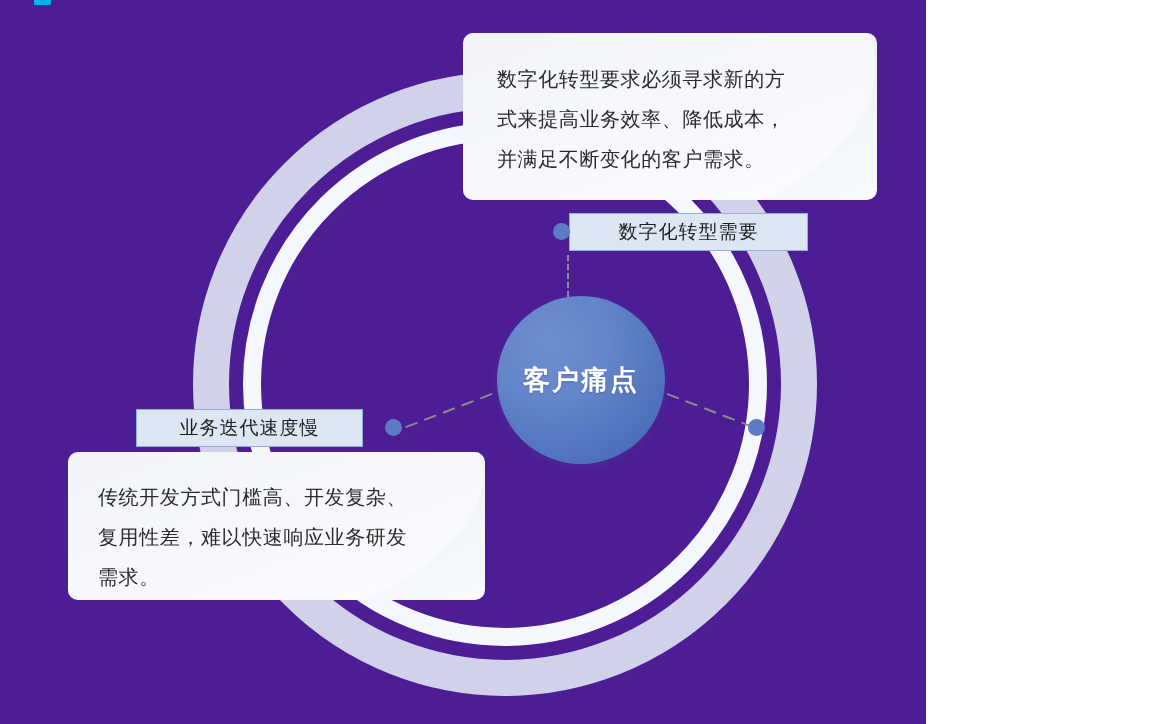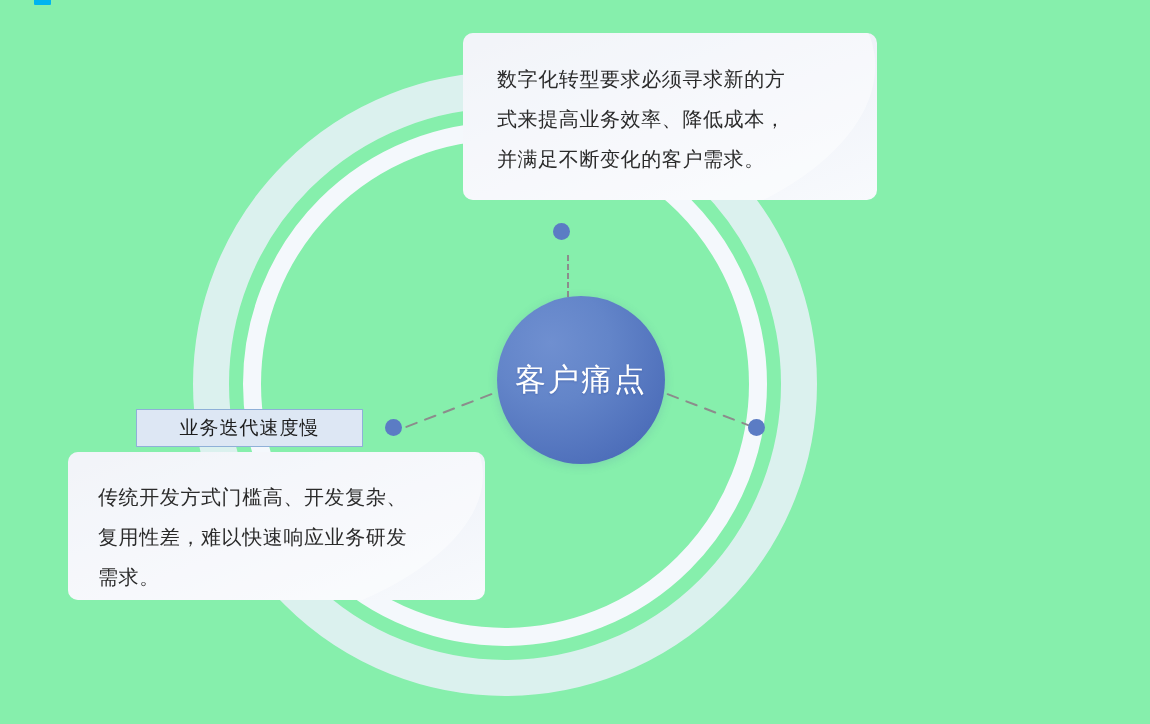--- a/index.html
+++ b/index.html
@@ -5,23 +5,23 @@
   html, body {
     margin: 0;
     padding: 0;
     background: #ffffff;
   }
   body {
     font-family: "Liberation Sans", "DejaVu Sans", sans-serif;
   }
   #canvas {
     position: relative;
-    width: 1150px;
+    width: 926px;
     height: 724px;
-    background: #86efac;
+    background: #4c1d95;
     overflow: hidden;
   }
 
   
   .bg-ring {
     position: absolute;
     left: 193px;
     top: 72px;
     width: 624px;
     height: 624px;
@@ -177,41 +177,44 @@
     border-radius: 50%;
     background: radial-gradient(circle at 32% 28%, #6f8fd0 0%, #6385c9 35%, #4f70bb 75%, #4162ad 100%);
     display: flex;
     align-items: center;
     justify-content: center;
     z-index: 8;
     box-shadow: 0 2px 10px rgba(70,100,170,0.18);
   }
   #center-circle .center-text {
     color: #ffffff;
-    font-size: 31px;
-    font-weight: normal;
+    font-size: 27px;
+    font-weight: bold;
     letter-spacing: 2px;
     text-shadow: 0 1px 2px rgba(40,70,140,0.35);
   }
 </style>
 </head>
 <body>
 
 <div id="canvas">
 
   <div class="bg-ring"></div>
   <div class="bg-ring-inner"></div>
   <div class="cyan-chip"></div>
 
   <div class="card" id="card-top">
     <div class="card-text">数字化转型要求必须寻求新的方
 式来提高业务效率、降低成本，
 并满足不断变化的客户需求。</div>
   </div>
 
+  <div class="label-box" id="label-top">
+    <span class="label-text">数字化转型需要</span>
+  </div>
   <div class="node-dot" id="dot-top"></div>
   <div class="dash-line" id="dash-top"></div>
 
   <div class="card" id="card-bottom-left">
     <div class="card-text">传统开发方式门槛高、开发复杂、
 复用性差，难以快速响应业务研发
 需求。</div>
   </div>
 
   <div class="label-box" id="label-left">

